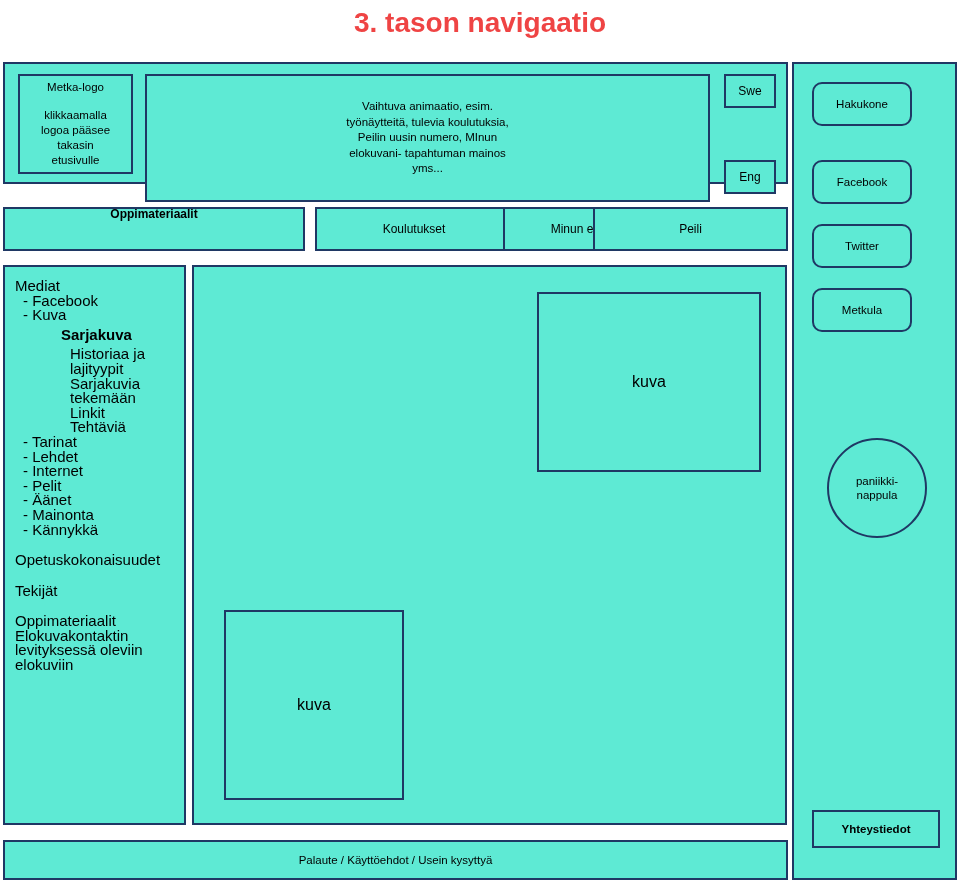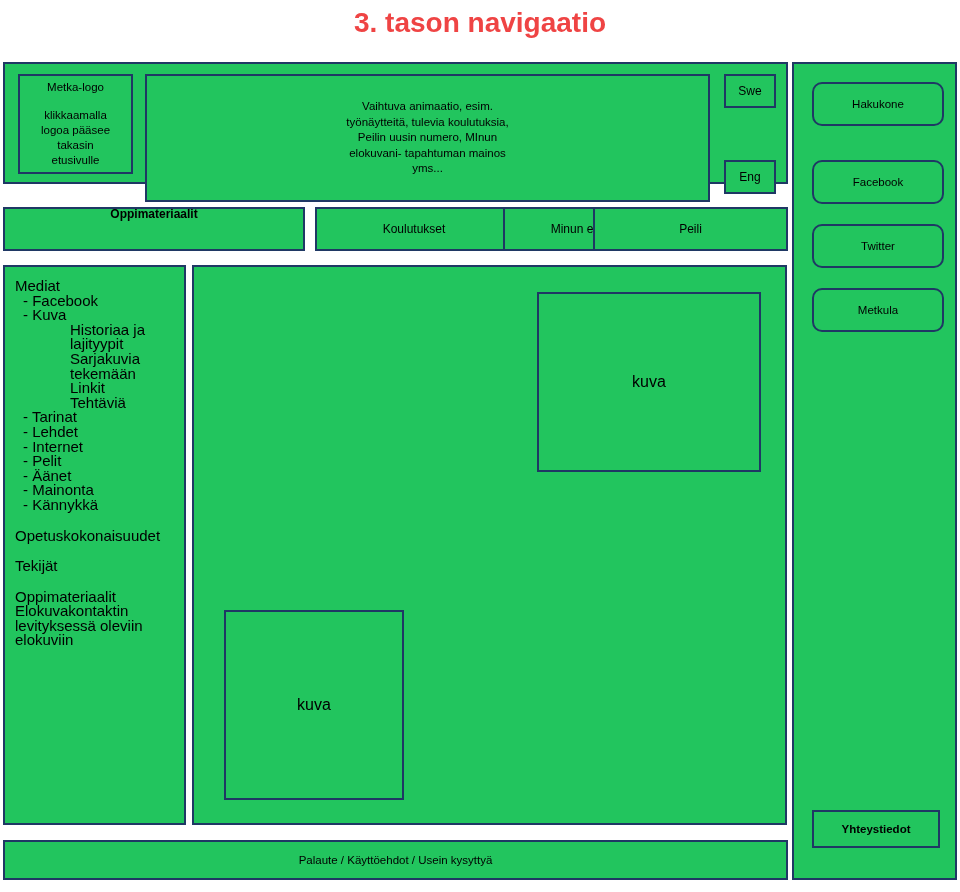--- a/index.html
+++ b/index.html
@@ -8,21 +8,21 @@
     background:#ffffff;
     font-family:"Liberation Sans", sans-serif;
     color:#000000;
     position:relative;
     overflow:hidden;
   }
   .abs{position:absolute;box-sizing:border-box;}
 
   
   .wf{
-    background:#22c55e;
+    background:#5eead4;
     border:2px solid #1f3864;
     box-sizing:border-box;
   }
   .rounded{ border-radius:10px; }
   .circle{ border-radius:50%; }
 
   .center{
     display:flex;align-items:center;justify-content:center;
     text-align:center;
   }
@@ -40,21 +40,21 @@
   #header-band{ left:3px;top:62px;width:785px;height:122px; }
   #logo-box{ left:13px;top:10px;width:115px;height:100px;
              font-size:11.5px;line-height:15px;}
   #animation-box{ left:140px;top:10px;width:565px;height:128px;
              font-size:11.5px;line-height:15.5px; }
   #lang-group{ left:715px;top:10px;width:60px;height:120px; }
   .lang-btn{ width:52px;height:34px;font-size:12px; }
 
   
   #right-rail{ left:792px;top:62px;width:165px;height:818px; }
-  .rail-btn{ left:18px;width:132px;height:44px;font-size:11.5px; }
+  .rail-btn{ left:18px;width:100px;height:44px;font-size:11.5px; }
   #panic-btn{ left:33px;top:374px;width:100px;height:100px;
               font-size:11.5px;line-height:14px; }
   #contact-btn{ left:18px;top:746px;width:128px;height:38px;font-size:11.5px;font-weight:bold; }
 
   
   #nav-row{ left:3px;top:207px;width:785px;height:46px; }
   .tab{ height:44px;font-size:12px; }
   .tab.active{ font-weight:bold; }
 
   
@@ -121,20 +121,21 @@
   </div>
   <div class="abs wf center tab" style="left:590px;top:0;width:195px;">
     <span>Peili</span>
   </div>
 </div>
 
 <div class="abs wf" id="sidebar">
   <div>Mediat</div>
   <div class="lvl1">- Facebook</div>
   <div class="lvl1">- Kuva</div>
+  <div class="bold">Sarjakuva</div>
   <div class="lvl2">Historiaa ja lajityypit</div>
   <div class="lvl2">Sarjakuvia tekemään</div>
   <div class="lvl2">Linkit</div>
   <div class="lvl2">Tehtäviä</div>
   <div class="lvl1">- Tarinat</div>
   <div class="lvl1">- Lehdet</div>
   <div class="lvl1">- Internet</div>
   <div class="lvl1">- Pelit</div>
   <div class="lvl1">- Äänet</div>
   <div class="lvl1">- Mainonta</div>
@@ -156,19 +157,23 @@
 
   <div class="abs wf center" id="kuva-bottom">kuva</div>
 </div>
 
 <div class="abs wf" id="right-rail">
   <div class="abs wf rounded center rail-btn" style="top:18px;">Hakukone</div>
   <div class="abs wf rounded center rail-btn" style="top:96px;">Facebook</div>
   <div class="abs wf rounded center rail-btn" style="top:160px;">Twitter</div>
   <div class="abs wf rounded center rail-btn" style="top:224px;">Metkula</div>
 
+  <div class="abs wf circle center col" id="panic-btn">
+    <div>paniikki-</div>
+    <div>nappula</div>
+  </div>
 
   <div class="abs wf center" id="contact-btn">Yhteystiedot</div>
 </div>
 
 <div class="abs wf" id="footer" style="display:flex;align-items:center;justify-content:center;">
   <span>Palaute / Käyttöehdot / Usein kysyttyä</span>
 </div>
 
 </body></html>

